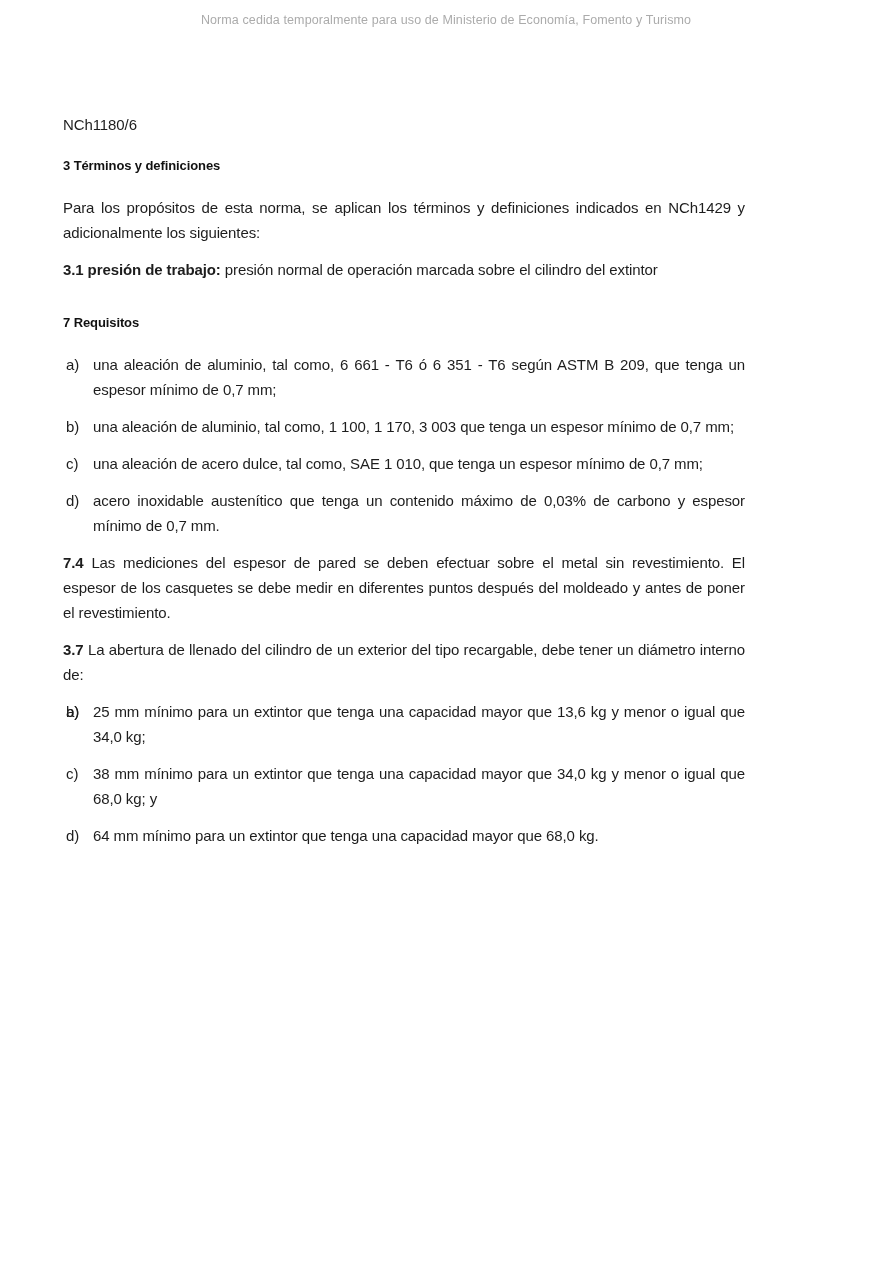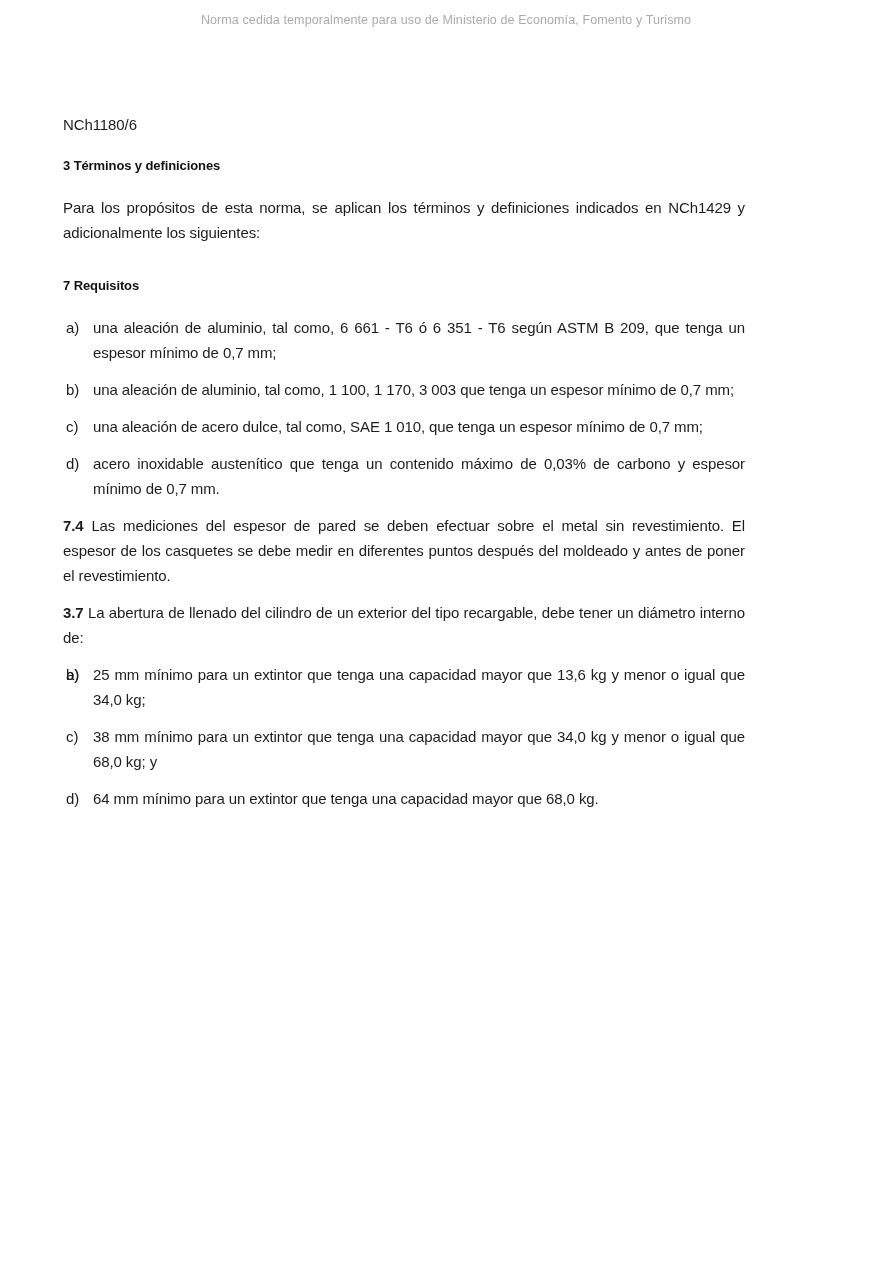--- a/index.html
+++ b/index.html
@@ -85,20 +85,21 @@
   <div class="watermark">Norma cedida temporalmente para uso de Ministerio de Economía, Fomento y Turismo</div>
 
   <div class="content">
 
     <div class="doc-code">NCh1180/6</div>
 
     <h2>3 Términos y definiciones</h2>
 
     <p>Para los propósitos de esta norma, se aplican los términos y definiciones indicados en NCh1429 y adicionalmente los siguientes:</p>
 
+    <p><span class="b">3.1 presión de trabajo:</span> <span>presión normal de operación marcada sobre el cilindro del extintor</span></p>
 
 
     <h2 class="mt-lg">7 Requisitos</h2>
 
 
     <div class="list">
       <div class="li"><span class="letter">a)</span><span>una aleación de aluminio, tal como, 6 661 - T6 ó 6 351 - T6 según ASTM B 209, que tenga un espesor mínimo de 0,7 mm;</span></div>
       <div class="li"><span class="letter">b)</span><span>una aleación de aluminio, tal como, 1 100, 1 170, 3 003 que tenga un espesor mínimo de 0,7 mm;</span></div>
       <div class="li"><span class="letter">c)</span><span>una aleación de acero dulce, tal como, SAE 1 010, que tenga un espesor mínimo de 0,7 mm;</span></div>
       <div class="li"><span class="letter">d)</span><span>acero inoxidable austenítico que tenga un contenido máximo de 0,03% de carbono y espesor mínimo de 0,7 mm.</span></div>

